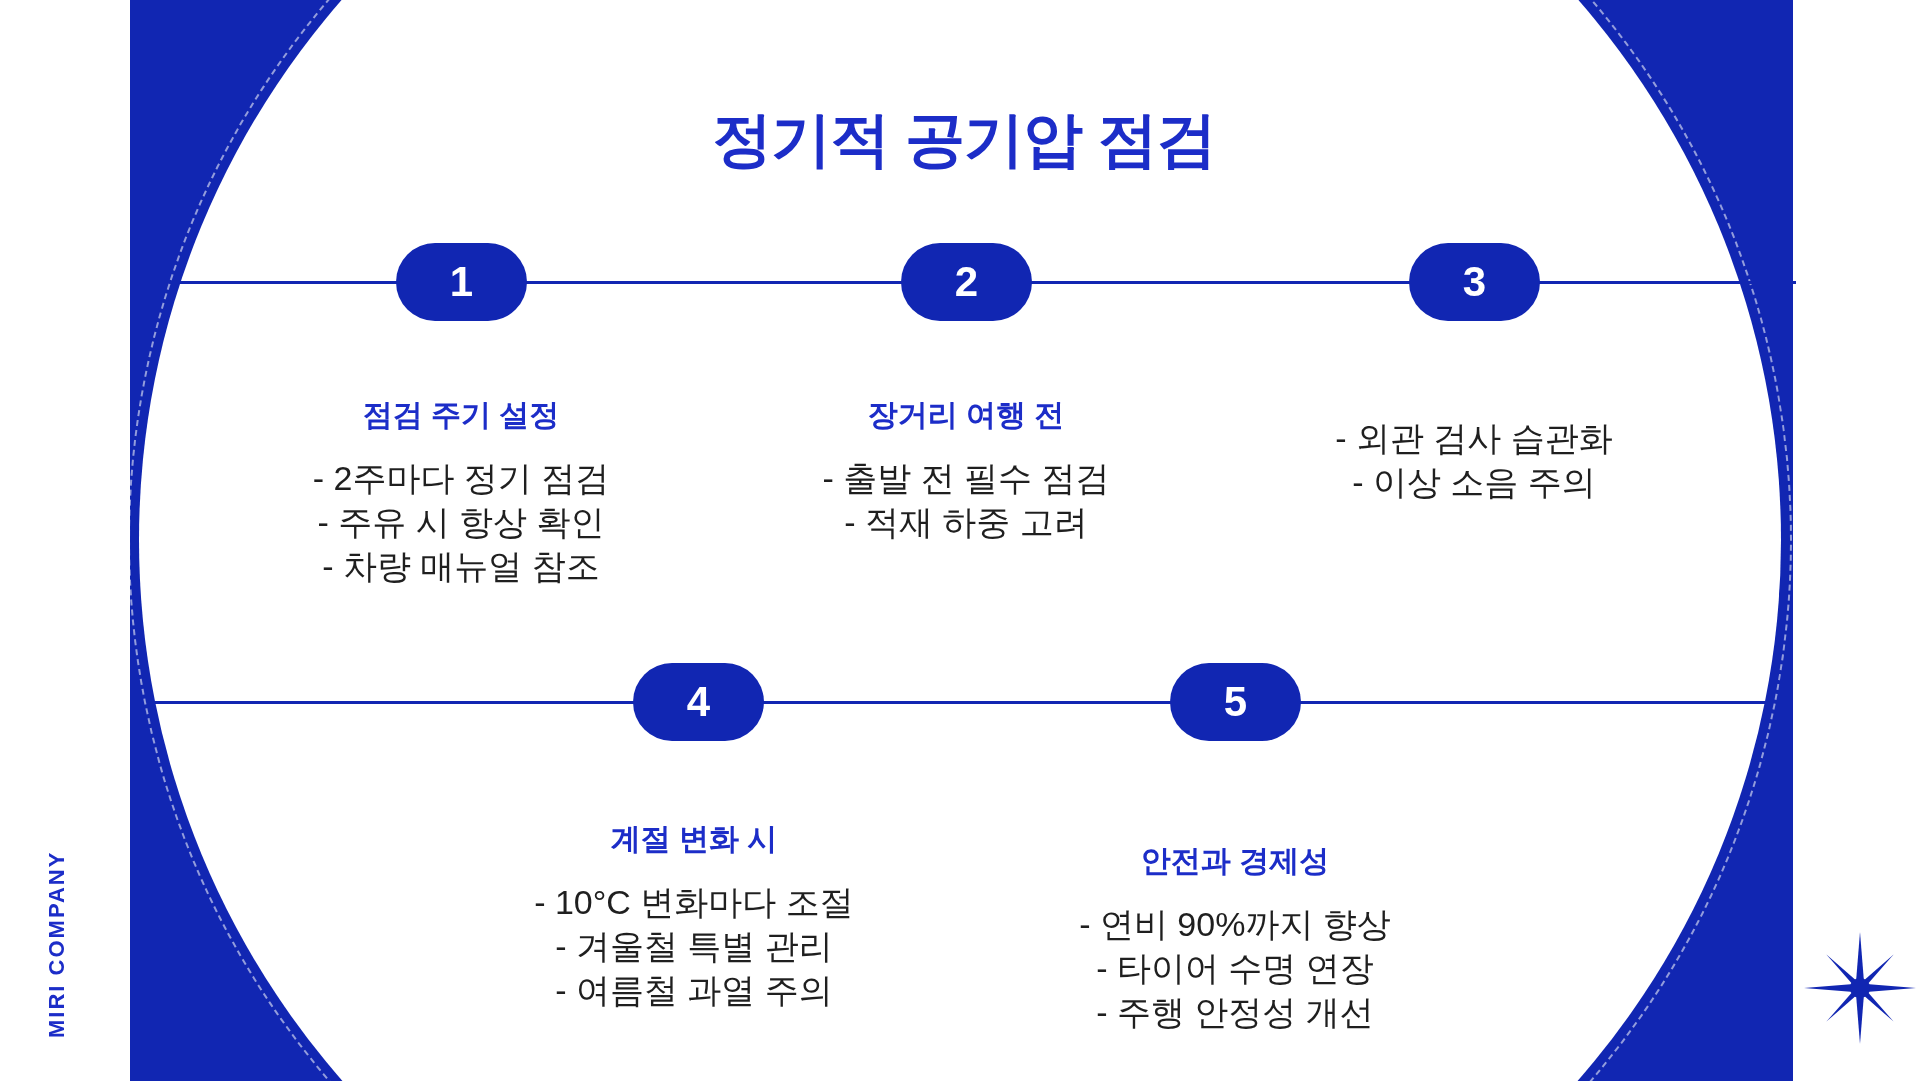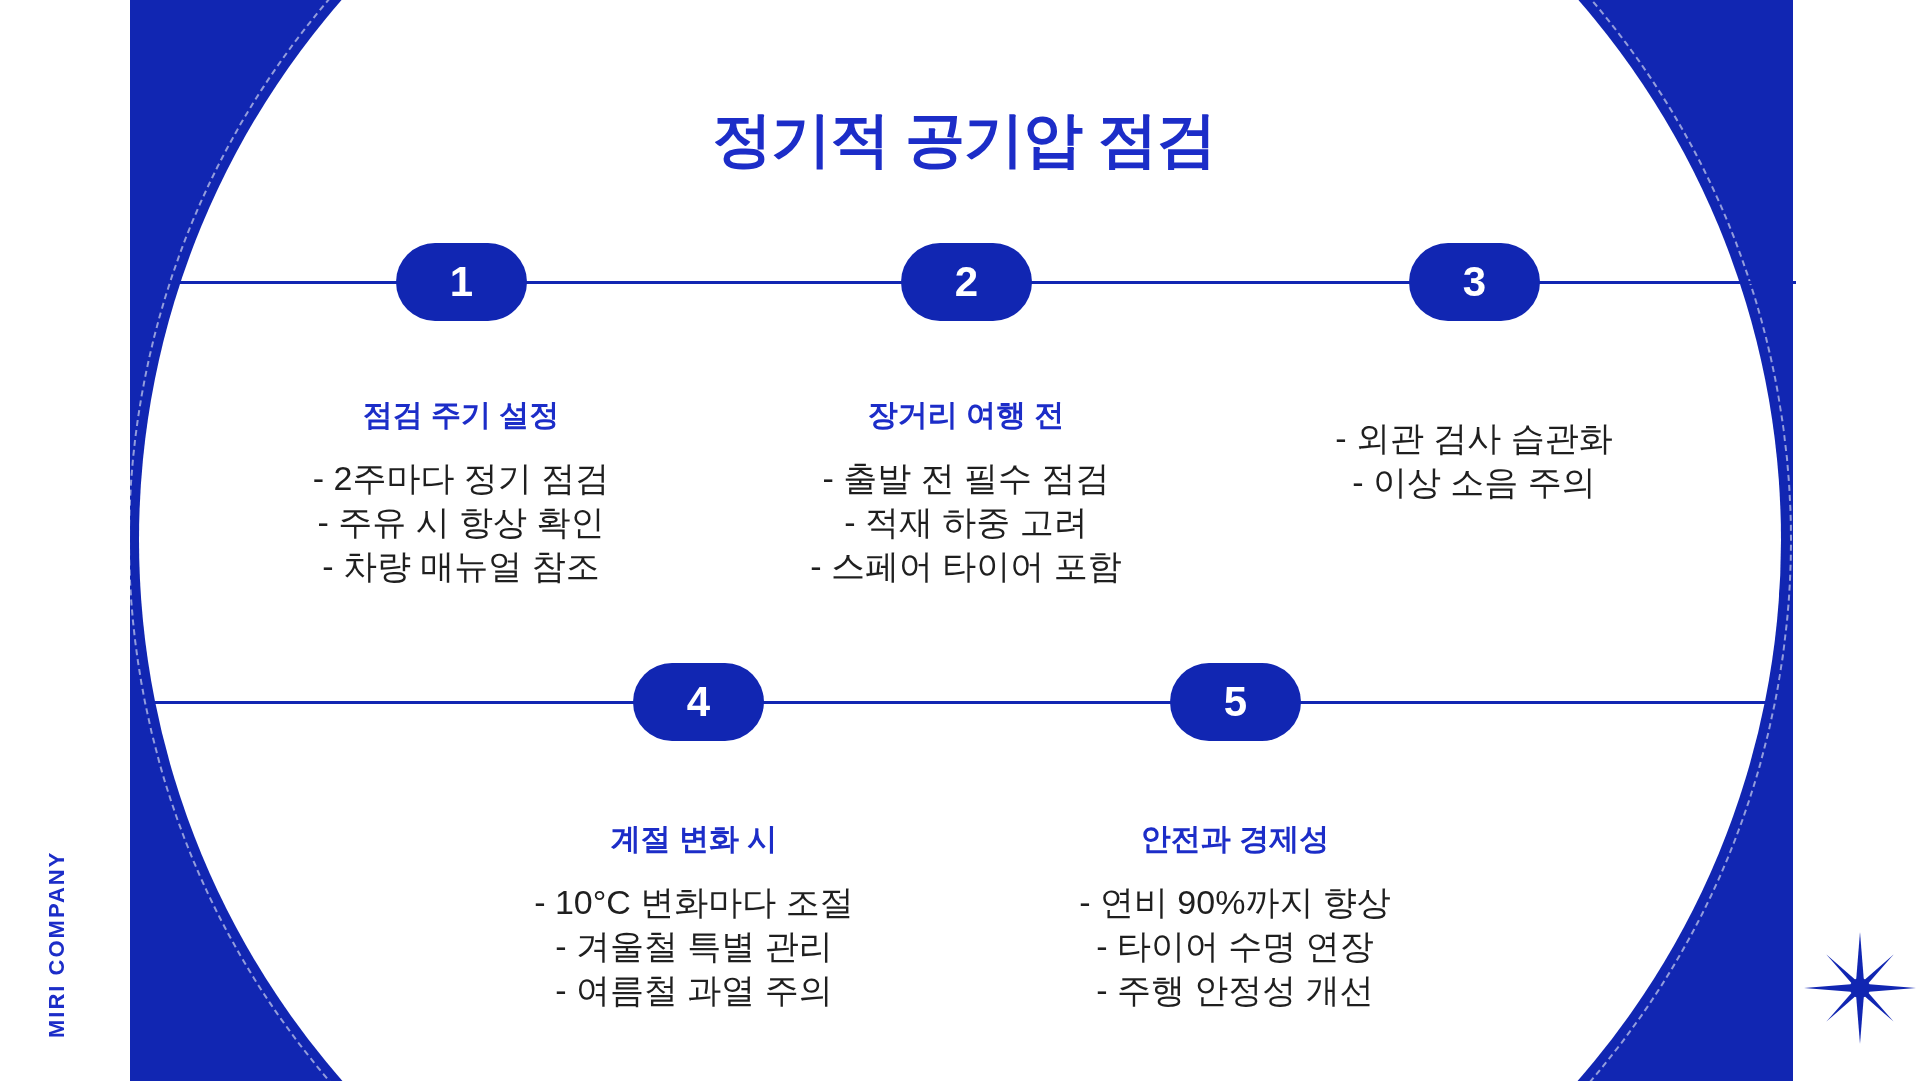--- a/index.html
+++ b/index.html
@@ -95,21 +95,21 @@
 
   .step-block {
     position: absolute;
     width: 440px;
     text-align: center;
   }
   .s1 { left: 241px;  top: 395px; }
   .s2 { left: 746px;  top: 395px; }
   .s3 { left: 1254px; top: 395px; }
   .s4 { left: 474px;  top: 819px; }
-  .s5 { left: 1015px; top: 819px; }
+  .s5 { left: 1015px; top: 841px; }
 
   .step-title {
     margin: 0;
     font-size: 30px;
     font-weight: 700;
     line-height: 40px;
     color: #1c2dc8;
   }
   .step-items { margin-top: 21px; }
   .step-item {
@@ -180,21 +180,20 @@
         <p class="step-item">- 주유 시 항상 확인</p>
         <p class="step-item">- 차량 매뉴얼 참조</p>
       </div>
     </section>
 
     <section class="step-block s2">
       <h2 class="step-title">장거리 여행 전</h2>
       <div class="step-items">
         <p class="step-item">- 출발 전 필수 점검</p>
         <p class="step-item">- 적재 하중 고려</p>
-        <p class="step-item">- 스페어 타이어 포함</p>
       </div>
     </section>
 
     <section class="step-block s3">
       <div class="step-items">
         <p class="step-item">- 외관 검사 습관화</p>
         <p class="step-item">- 이상 소음 주의</p>
       </div>
     </section>
 

